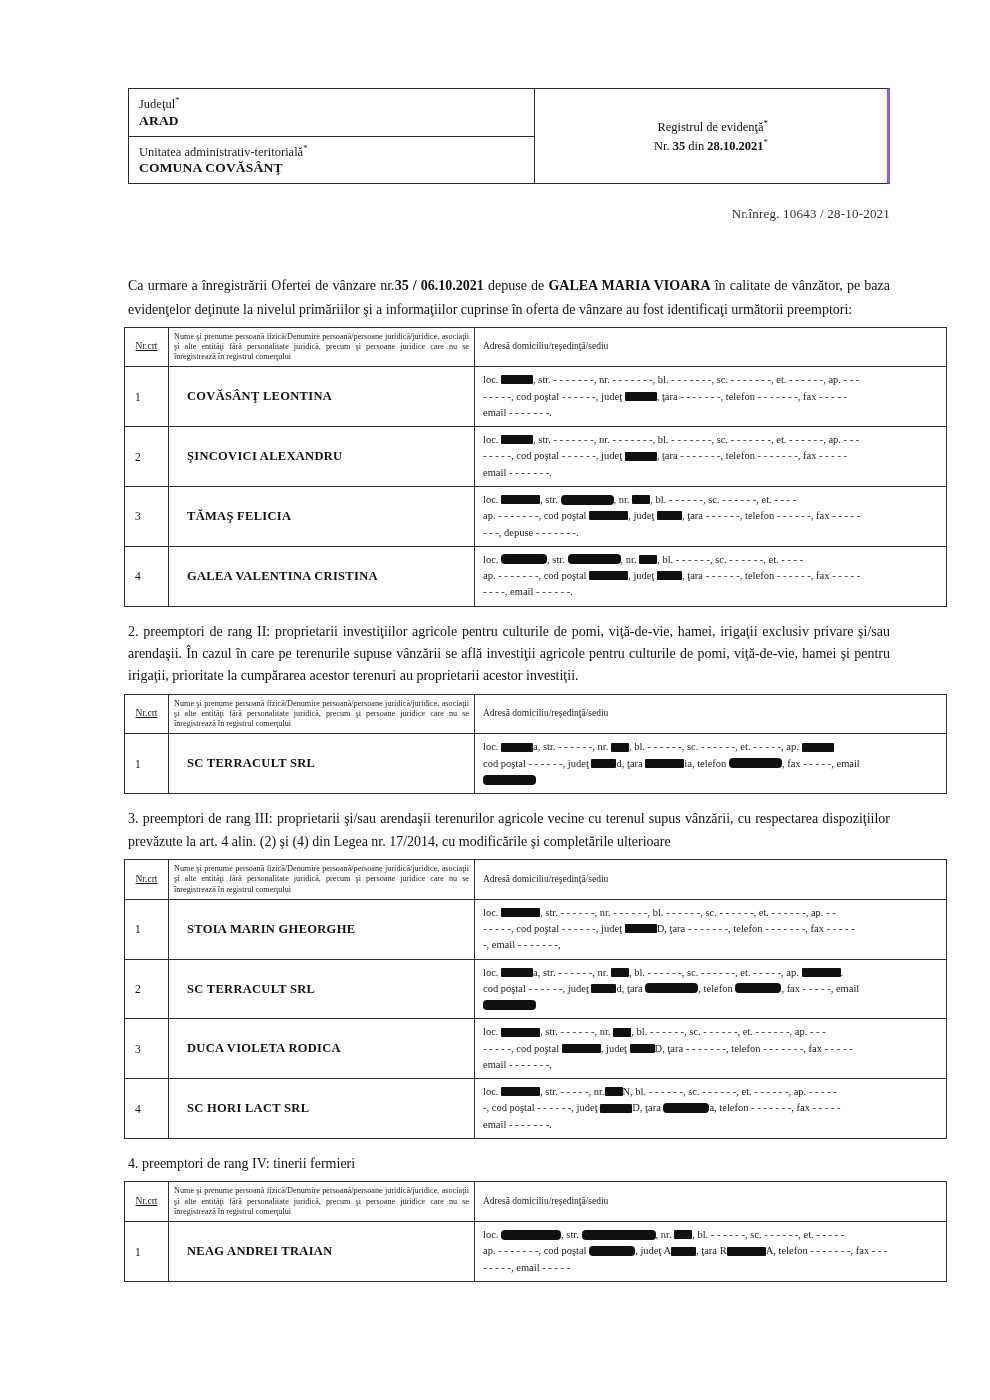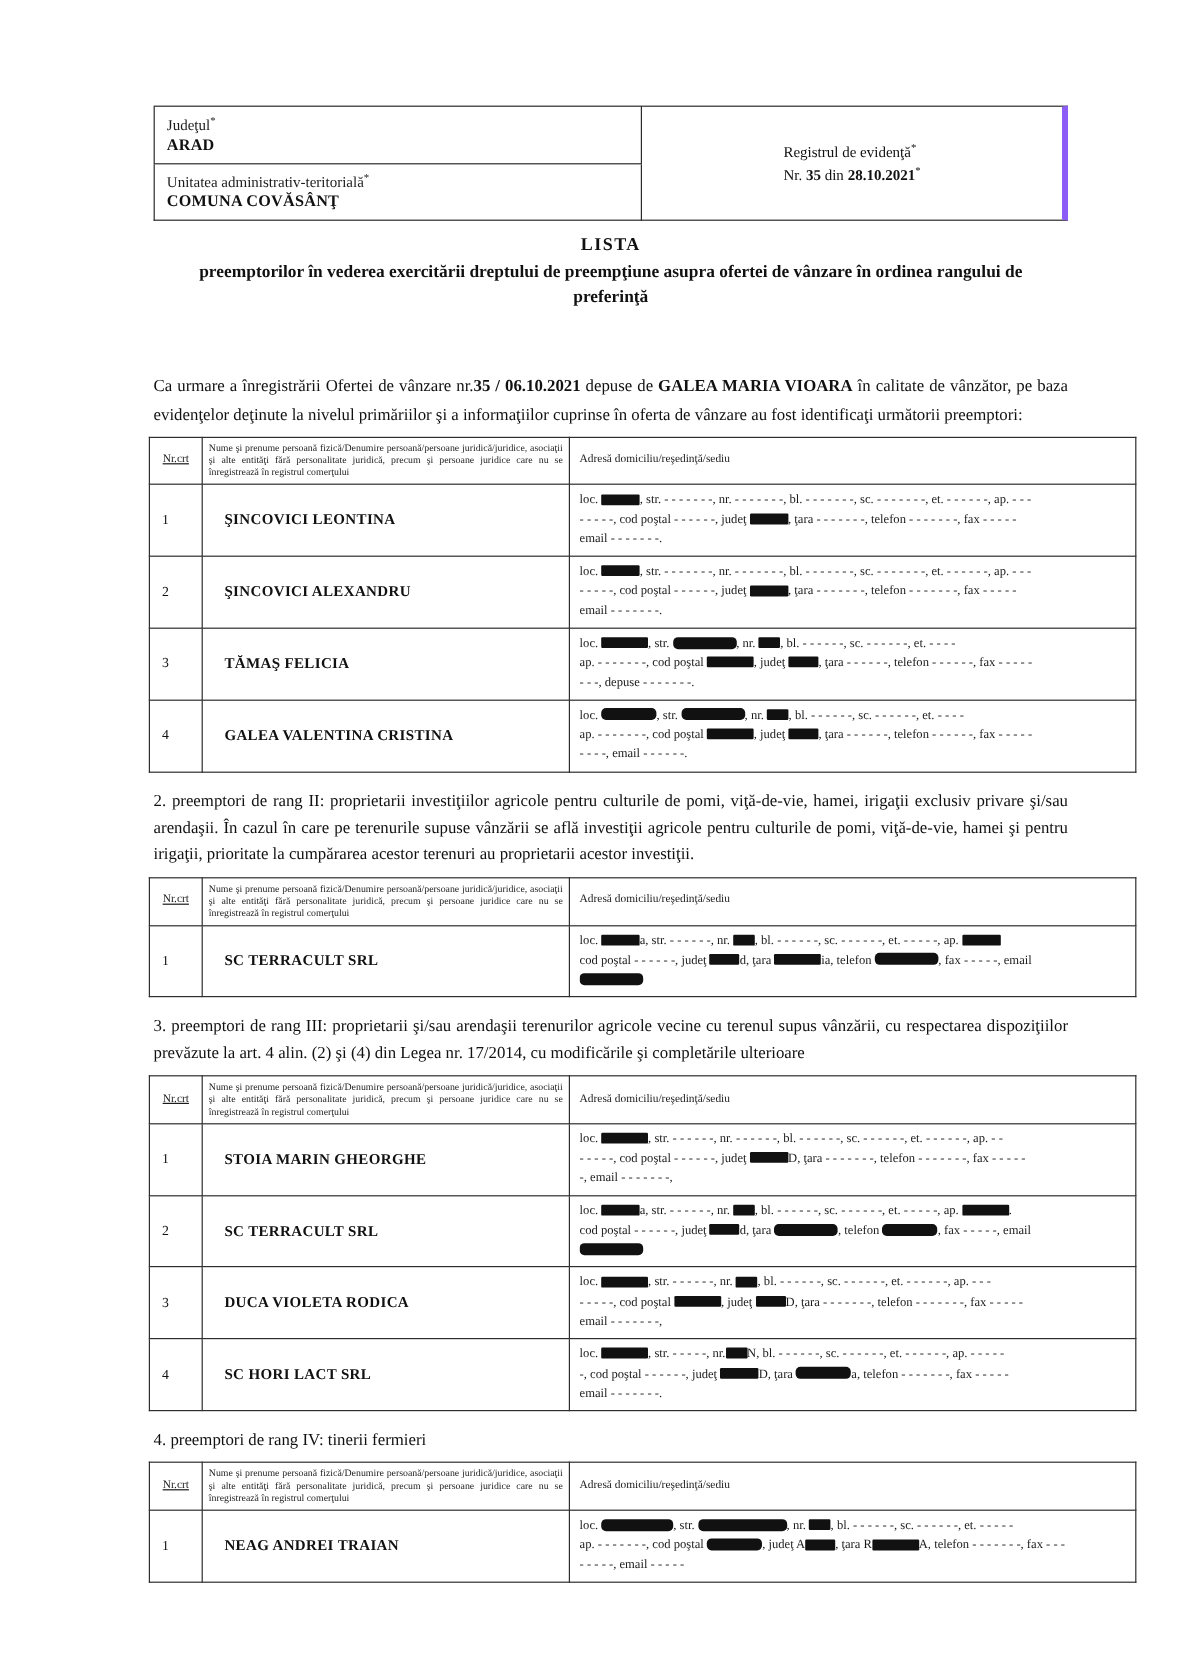--- a/index.html
+++ b/index.html
@@ -61,23 +61,23 @@
   }
   .sup-star {
     font-size: 9px;
     vertical-align: super;
   }
   .header-right {
     flex: 1;
     display: flex;
     align-items: center;
     justify-content: center;
-    text-align: left;
+    text-align: right;
     border-top: 1px solid #2b2b2b;
-    border-right: 5px solid #8b5cf6;
+    border-right: 3px solid #8b5cf6;
     border-bottom: 1px solid #2b2b2b;
     box-sizing: border-box;
     padding: 16px 8px;
     margin-left: 0;
   }
   .hr-inner {
     font-size: 12.5px;
     line-height: 1.45;
   }
   .hr-inner b { font-weight: bold; }
@@ -227,42 +227,39 @@
           <div>
             <span>Nr.</span>
             <b>35</b>
             <span>din</span>
             <b>28.10.2021</b><span class="sup-star">*</span>
           </div>
         </div>
       </div>
     </div>
 
-
-    <div class="title-block">
-      <div class="title-main">LISTA</div>
-      <div class="title-sub">preemptorilor în vederea exercitării dreptului de preempţiune asupra ofertei de vânzare în ordinea rangului de preferinţă</div>
-    </div>
+    <div class="reg-nr faded">Nr.înreg. 10643 / 28-10-2021</div>
+
 
     <div class="intro">
       <span>Ca urmare a înregistrării Ofertei de vânzare nr.</span><b>35 / 06.10.2021</b><span> depuse de </span><b>GALEA MARIA VIOARA</b><span> în calitate de vânzător, pe baza evidenţelor deţinute la nivelul primăriilor şi a informaţiilor cuprinse în oferta de vânzare au fost identificaţi următorii preemptori:</span>
     </div>
 
     <table class="prt">
       <thead>
         <tr>
           <th class="hd nr c-nr">Nr.crt</th>
           <th class="hd c-name">Nume şi prenume persoană fizică/Denumire persoană/persoane juridică/juridice, asociaţii şi alte entităţi fără personalitate juridică, precum şi persoane juridice care nu se înregistrează în registrul comerţului</th>
           <th class="hd adr c-adr">Adresă domiciliu/reşedinţă/sediu</th>
         </tr>
       </thead>
       <tbody>
         <tr>
           <td class="nr">1</td>
-          <td class="nm">ŞINCOVICI LEONTINA</td>
+          <td class="nm">COVĂSÂNŢ LEONTINA</td>
           <td class="ad">
             <div class="ad-line">loc. <span class="rd" style="width: 32px;"></span>, str. - - - - - - -, nr. - - - - - - -, bl. - - - - - - -, sc. - - - - - - -, et. - - - - - -, ap. - - -</div>
             <div class="ad-line">- - - - -, cod poştal - - - - - -, judeţ <span class="rd" style="width: 32px;"></span>, ţara - - - - - - -, telefon - - - - - - -, fax - - - - -</div>
             <div class="ad-line">email - - - - - - -.</div>
           </td>
         </tr>
         <tr>
           <td class="nr">2</td>
           <td class="nm">ŞINCOVICI ALEXANDRU</td>
           <td class="ad">

